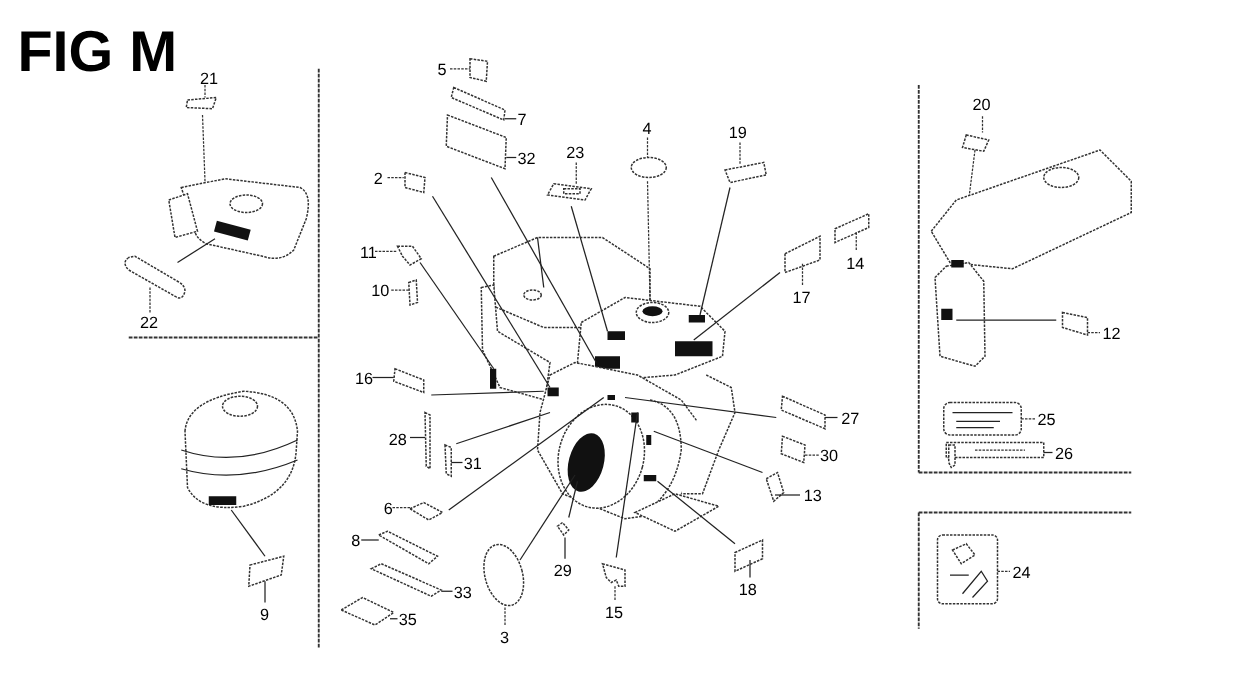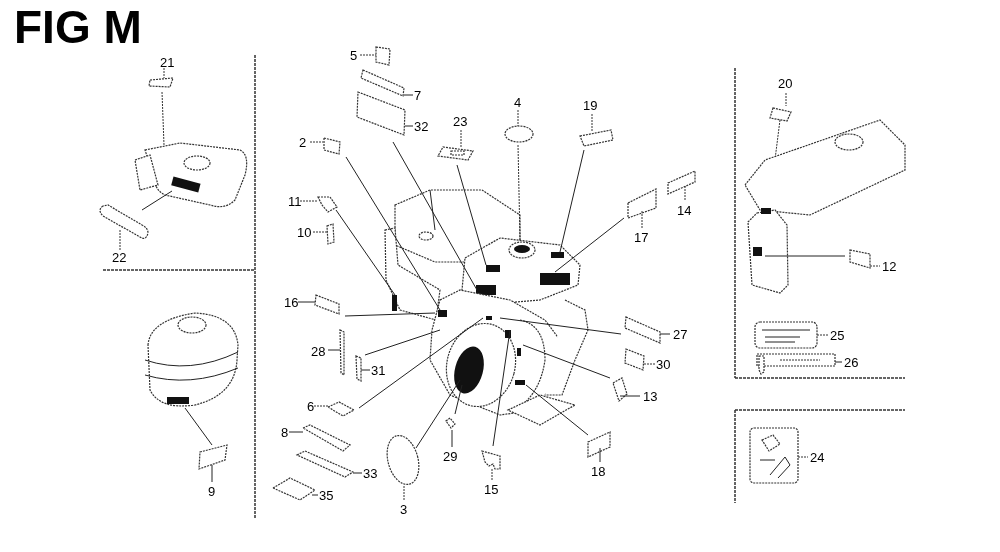--- a/index.html
+++ b/index.html
@@ -1,17 +1,17 @@
 <!DOCTYPE html>
 <html><head>
 <meta charset="utf-8">
 <style>
   html,body{margin:0;padding:0;background:#fff;}
   body{width:1000px;height:552px;overflow:hidden;position:relative;font-family:"Liberation Sans",sans-serif;}
-  #title{position:absolute;left:14px;top:0;font-size:46px;font-weight:bold;color:#000;letter-spacing:0px;font-family:"Liberation Sans",sans-serif;}
+  #title{position:absolute;left:14px;top:14px;font-size:46px;font-weight:bold;color:#000;letter-spacing:0px;font-family:"Liberation Sans",sans-serif;}
   svg{position:absolute;left:0;top:0;}
   .ln{stroke:#222;stroke-width:1;fill:none;}
   .dl{stroke:#333;stroke-width:1;fill:none;stroke-dasharray:2 1;}
   .part{stroke:#333;stroke-width:1.2;fill:#fff;stroke-dasharray:2 1;}
   .blk{fill:#111;}
   .lbl{font-family:"Liberation Sans",sans-serif;font-size:13px;fill:#000;}
   .frame{stroke:#333;stroke-width:1.5;fill:none;stroke-dasharray:3 1;}
 </style>
 </head>
 <body>

